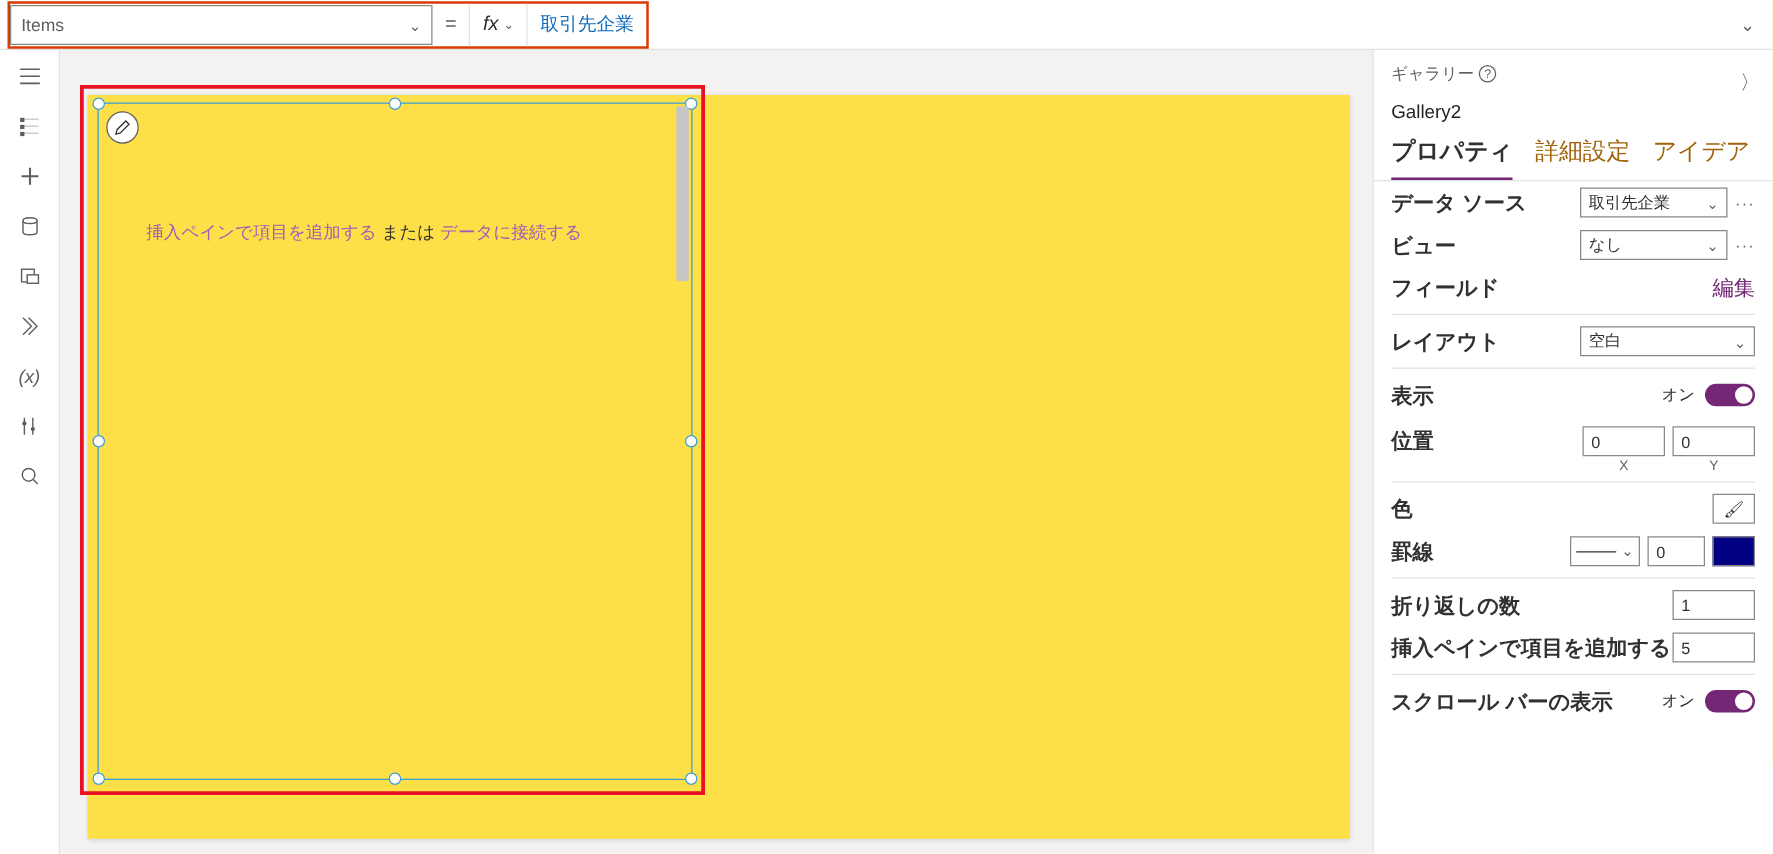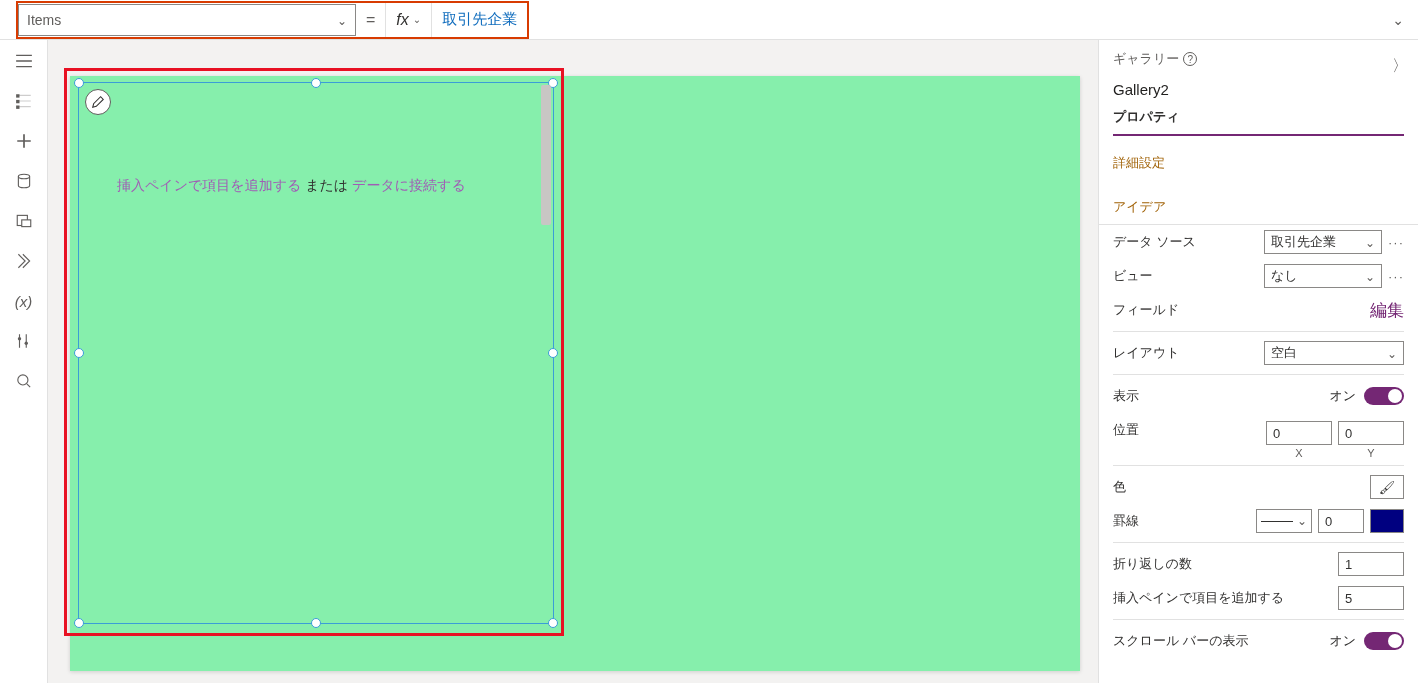--- a/index.html
+++ b/index.html
@@ -1,64 +1,64 @@
 <!DOCTYPE html>
 <html><head>
 <meta charset="utf-8">
 <style>
 * { box-sizing: border-box; margin: 0; padding: 0; font-family: "Segoe UI", Meiryo, sans-serif; }
 html, body { width: 1418px; height: 683px; overflow: hidden; background: #fff; }
 
 
 .formula-row { display: flex; align-items: center; height: 40px; border-bottom: 1px solid #e1e1e1; }
-.formula-left { display: flex; align-items: center; border: 2px solid #d83b01; height: 38px; margin-left: 16px; }
+.formula-left { display: flex; align-items: center; border: 2px solid #d83b01; height: 38px; margin-left: 6px; }
 .prop-dd { width: 338px; height: 32px; border: 1px solid #8a8886; display: flex; align-items: center; justify-content: space-between; padding: 0 8px; background: #fff; font-size: 14px; color: #605e5c; cursor: pointer; }
 .eq { padding: 0 10px; color: #605e5c; font-size: 16px; }
 .fx-btn { display: flex; align-items: center; padding: 0 10px; border-left: 1px solid #e1e1e1; border-right: 1px solid #e1e1e1; height: 34px; font-style: italic; font-size: 16px; color: #323130; cursor: pointer; }
 .fx-btn .caret { margin-left: 4px; font-size: 10px; color: #605e5c; font-style: normal;}
 .formula-val { padding: 0 10px; color: #0f6cbd; font-size: 15px; height: 34px; display: flex; align-items: center; flex: 0 0 auto; }
 .formula-rest { flex: 1; }
 .expand-btn { width: 40px; height: 40px; display: flex; align-items: center; justify-content: center; color: #605e5c; cursor: pointer; font-size: 14px; }
 
 
 .body { display: flex; height: 643px; }
 .left-rail { width: 48px; border-right: 1px solid #e1e1e1; display: flex; flex-direction: column; align-items: center; padding-top: 10px; gap: 18px; }
 .rail-btn { width: 32px; height: 22px; display: flex; align-items: center; justify-content: center; color: #605e5c; cursor: pointer; }
 .rail-btn svg { width: 18px; height: 18px; }
 
 
 .canvas-wrap { flex: 1; background: #f3f2f1; display: flex; align-items: flex-start; justify-content: flex-start; padding: 36px 0 0 22px; overflow: hidden; }
-.screen { width: 1010px; height: 595px; background: #86efac; box-shadow: 0 1px 4px rgba(0,0,0,0.15); position: relative; }
+.screen { width: 1010px; height: 595px; background: #fde047; box-shadow: 0 1px 4px rgba(0,0,0,0.15); position: relative; }
 .red-box { position: absolute; left: -6px; top: -8px; width: 500px; height: 568px; border: 3px solid #e81123; pointer-events: none; }
 .selection { position: absolute; left: 8px; top: 6px; width: 476px; height: 542px; border: 1px solid #3b9dd7; }
 .handle { position: absolute; width: 10px; height: 10px; border: 1px solid #3b9dd7; background: #fff; border-radius: 50%; }
 .h-tl { left: -5px; top: -5px; } .h-tm { left: 50%; top: -5px; margin-left: -5px;} .h-tr { right: -5px; top: -5px;}
 .h-ml { left: -5px; top: 50%; margin-top: -5px;} .h-mr { right: -5px; top: 50%; margin-top: -5px;}
 .h-bl { left: -5px; bottom: -5px;} .h-bm { left: 50%; bottom: -5px; margin-left: -5px;} .h-br { right: -5px; bottom: -5px;}
 .edit-pencil { position: absolute; left: 6px; top: 6px; width: 26px; height: 26px; border: 1px solid #605e5c; border-radius: 50%; display: flex; align-items: center; justify-content: center; cursor: pointer; background: #fff;}
 .gallery-inner-scroll { position: absolute; right: 2px; top: 2px; width: 10px; height: 140px; background: #c8c6c4; border-radius: 2px;}
 .gallery-hint { position: absolute; left: 38px; top: 94px; font-size: 14px; color: #333; }
 .gallery-hint .link1 { color: #a05db5; cursor: pointer;}
 .gallery-hint .or { color: #323130; }
 .gallery-hint .link2 { color: #a05db5; cursor: pointer;}
 
 
 .right-pane { width: 320px; border-left: 1px solid #e1e1e1; display: flex; flex-direction: column; font-size: 13px; color: #323130; overflow-y: auto;}
 .rp-head { padding: 10px 14px 0 14px; position: relative; }
 .rp-type { color: #605e5c; font-size: 13px; display: flex; align-items: center; gap: 4px;}
 .rp-help { width: 14px; height: 14px; border: 1px solid #605e5c; border-radius: 50%; display: inline-flex; align-items: center; justify-content: center; font-size: 10px; color: #605e5c; cursor: pointer;}
 .rp-name { font-size: 15px; color: #201f1e; margin-top: 13px; }
 .rp-expand { position: absolute; right: 10px; top: 16px; color: #605e5c; cursor: pointer; font-size: 16px;}
-.rp-tabs { display: flex; gap: 18px; padding: 10px 14px 0 14px; border-bottom: 1px solid #e1e1e1; font-size: 13px; flex-direction: column;}
+.rp-tabs { display: flex; gap: 18px; padding: 10px 14px 0 14px; border-bottom: 1px solid #e1e1e1; font-size: 19px;}
 .rp-tab { padding-bottom: 8px; color: #a16207; cursor: pointer; }
 .rp-tab.active { color: #323130; border-bottom: 2px solid #742774; font-weight: 600; }
 .rp-section { padding: 0 14px; }
 .rp-row { display: flex; align-items: center; justify-content: space-between; min-height: 34px; }
 .rp-row.tall { min-height: 48px; align-items: flex-start; padding-top: 8px;}
-.rp-label { color: #323130; font-size: 13px; }
+.rp-label { color: #323130; font-size: 17px; font-weight: bold; }
 .rp-input, .rp-select { height: 24px; border: 1px solid #8a8886; font-size: 13px; padding: 0 6px; background: #fff; color: #323130; }
 .rp-select { width: 118px; display: flex; align-items: center; justify-content: space-between; cursor: pointer;}
 .rp-select.wide { width: 140px; }
 .rp-more { color: #605e5c; margin-left: 6px; cursor: pointer; letter-spacing: 1px;}
 .rp-link { color: #742774; cursor: pointer; font-size: 17px;}
 .rp-hr { border-top: 1px solid #e1e1e1; margin: 4px 0; }
 .dual { display: flex; gap: 6px; }
 .dual .rp-input { width: 66px; }
 .sublabels { display: flex; gap: 6px; justify-content: flex-end; color: #605e5c; font-size: 11px; margin-top: 2px;}
 .sublabels span { width: 66px; text-align: center;}

